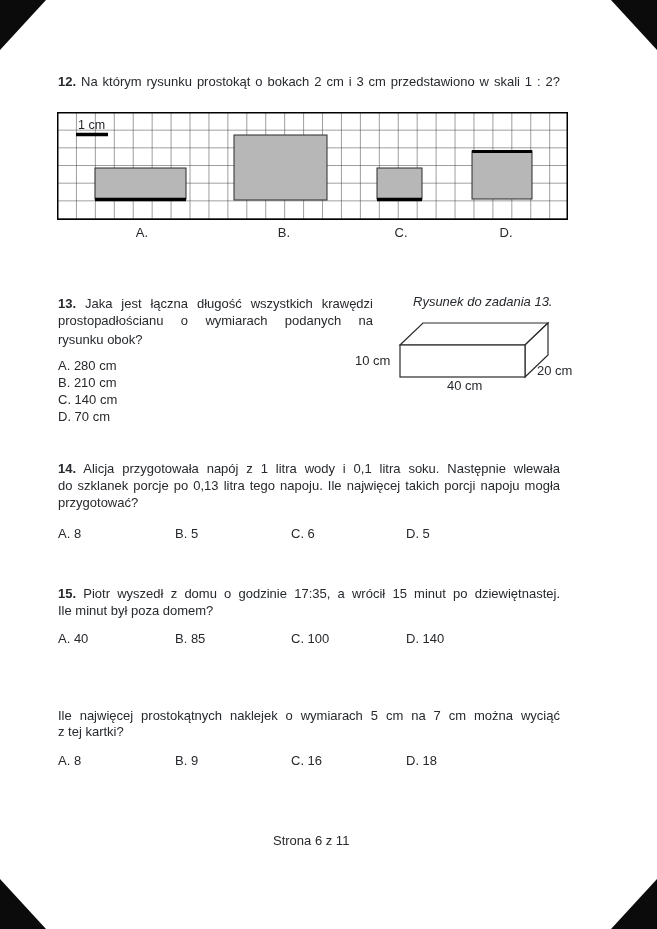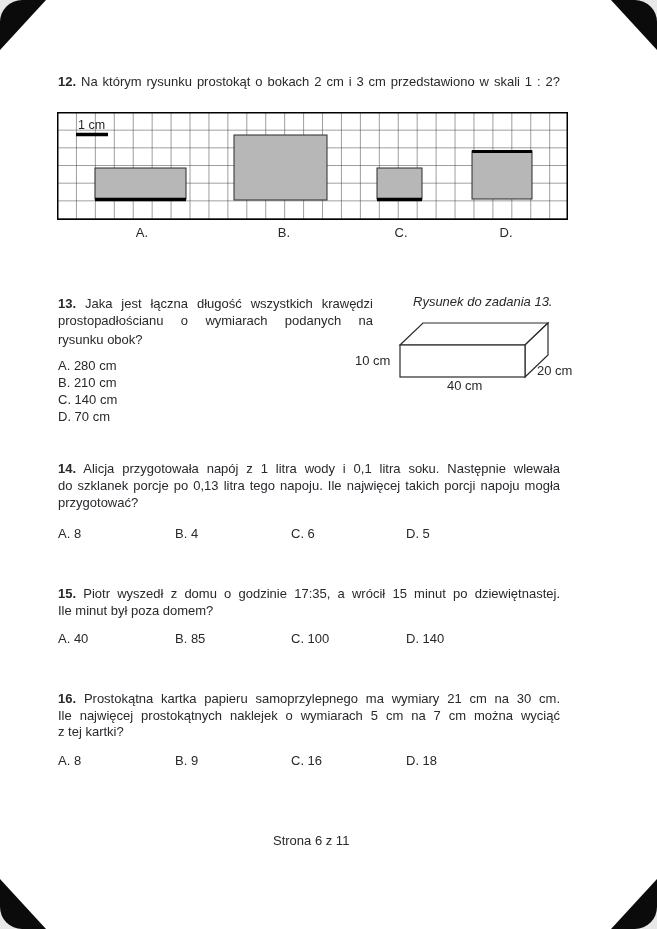--- a/index.html
+++ b/index.html
@@ -5,21 +5,20 @@
   html,body{margin:0;padding:0;background:#e8e8e8;}
   .page{
     position:relative;
     width:657px;height:929px;
     background:#ffffff;
     font-family:"Liberation Sans", sans-serif;
     font-size:13px;
     color:#26292d;
     overflow:hidden;
     margin:0 auto;
-    border-radius:22px;
   }
   .line{position:absolute;left:58px;white-space:nowrap;line-height:16px;}
   .wide{width:502px;}
   .narrow{width:315px;}
   .j{text-align:justify;text-align-last:justify;white-space:normal;}
   .qnum{font-weight:bold;}
   .ans{position:absolute;white-space:nowrap;line-height:16px;}
   .optlabel{position:absolute;transform:translateX(-50%);line-height:16px;}
   .figcaption{position:absolute;font-style:italic;white-space:nowrap;line-height:16px;}
   .dim{position:absolute;white-space:nowrap;line-height:16px;}
@@ -94,38 +93,34 @@
   <div class="dim" style="left:447px;top:378px">40 cm</div>
   <div class="dim" style="left:537px;top:363px">20 cm</div>
 
   <div class="line wide j" style="top:461px">
     <span class="qnum">14.</span>
     <span>Alicja przygotowała napój z 1 litra wody i 0,1 litra soku. Następnie wlewała</span>
   </div>
   <div class="line wide j" style="top:478px">do szklanek porcje po 0,13 litra tego napoju. Ile najwięcej takich porcji napoju mogła</div>
   <div class="line wide" style="top:495px">przygotować?</div>
   <div class="ans" style="left:58px;top:526px">A. 8</div>
-  <div class="ans" style="left:175px;top:526px">B. 4</div>
+  <div class="ans" style="left:175px;top:526px">B. 5</div>
   <div class="ans" style="left:291px;top:526px">C. 6</div>
   <div class="ans" style="left:406px;top:526px">D. 5</div>
 
   <div class="line wide j" style="top:586px">
     <span class="qnum">15.</span>
     <span>Piotr wyszedł z domu o godzinie 17:35, a wrócił 15 minut po dziewiętnastej.</span>
   </div>
   <div class="line wide" style="top:603px">Ile minut był poza domem?</div>
   <div class="ans" style="left:58px;top:631px">A. 40</div>
   <div class="ans" style="left:175px;top:631px">B. 85</div>
   <div class="ans" style="left:291px;top:631px">C. 100</div>
   <div class="ans" style="left:406px;top:631px">D. 140</div>
 
-  <div class="line wide j" style="top:691px">
-    <span class="qnum">16.</span>
-    <span>Prostokątna kartka papieru samoprzylepnego ma wymiary 21 cm na 30 cm.</span>
-  </div>
   <div class="line wide j" style="top:708px">Ile najwięcej prostokątnych naklejek o wymiarach 5 cm na 7 cm można wyciąć</div>
   <div class="line wide" style="top:724px">z tej kartki?</div>
   <div class="ans" style="left:58px;top:753px">A. 8</div>
   <div class="ans" style="left:175px;top:753px">B. 9</div>
   <div class="ans" style="left:291px;top:753px">C. 16</div>
   <div class="ans" style="left:406px;top:753px">D. 18</div>
 
   <div class="footer">Strona 6 z 11</div>
 
 </div>

